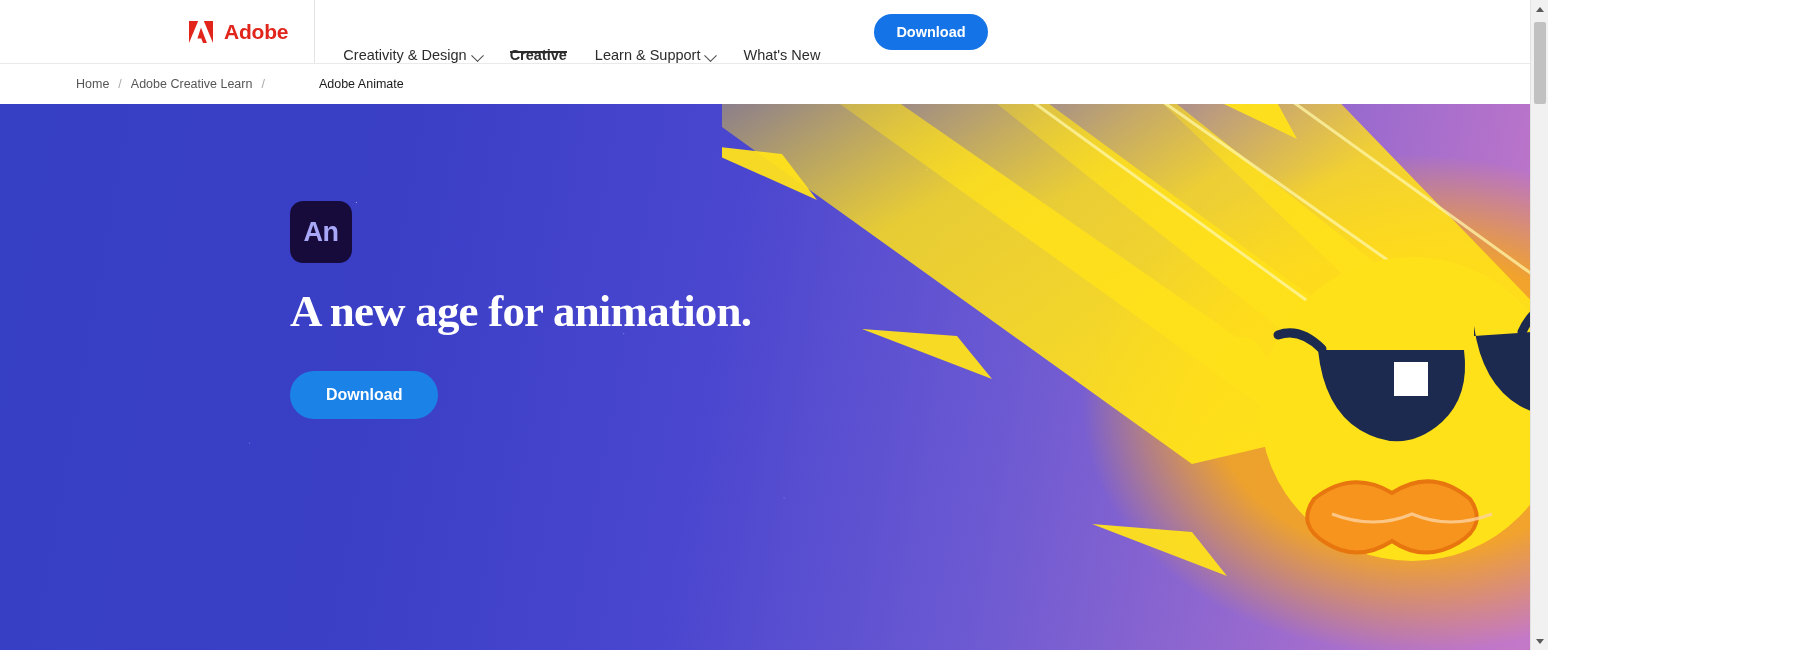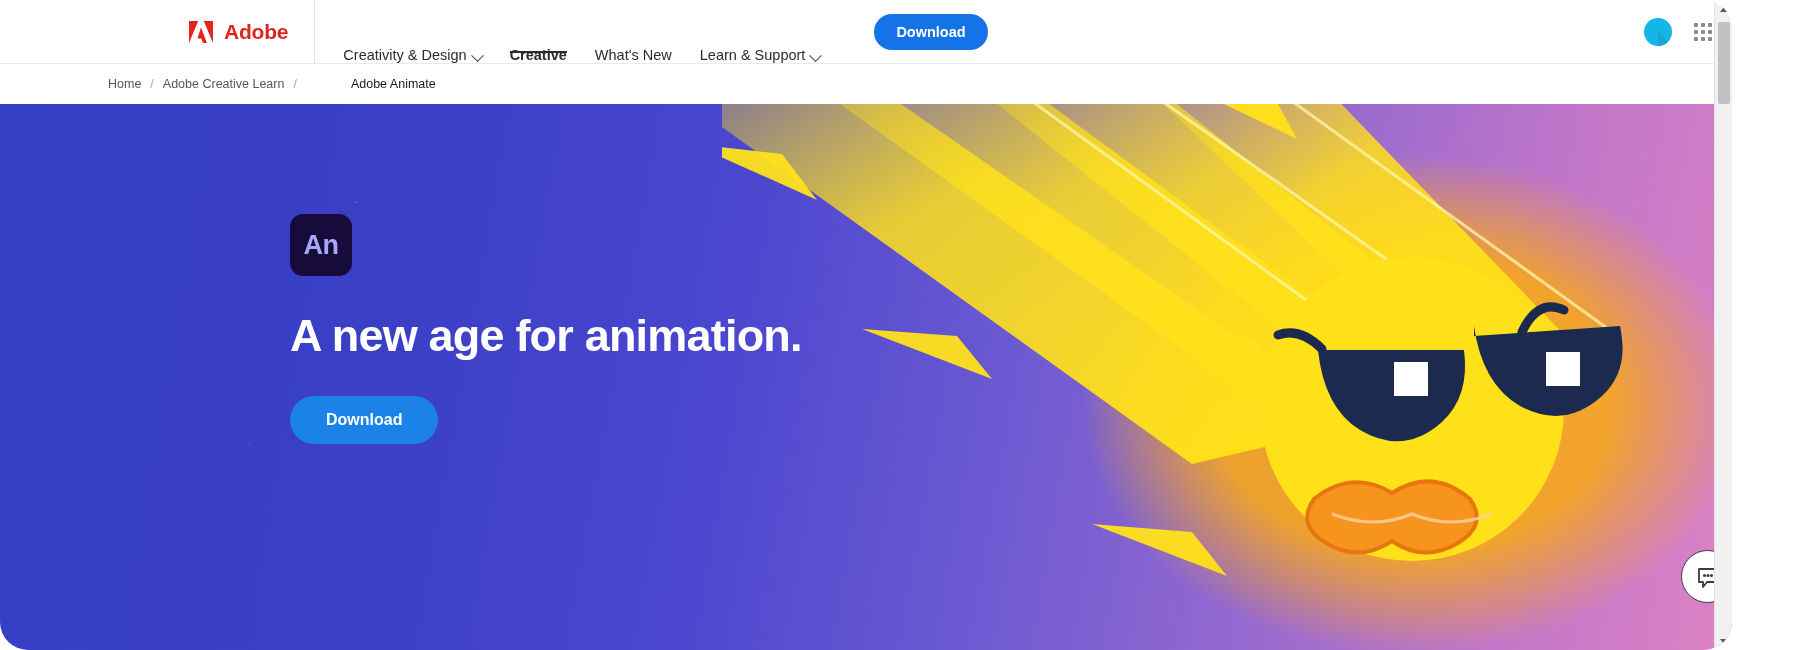--- a/index.html
+++ b/index.html
@@ -7,24 +7,23 @@
   html, body {
     width: 1800px;
     height: 650px;
     overflow: hidden;
     background: #ffffff;
     font-family: "Liberation Sans", sans-serif;
   }
 
   #page {
     position: relative;
-    width: 1732px;
+    width: 1548px;
     height: 650px;
     overflow: hidden;
-    border-radius: 28px;
   }
 
   
   #viewport {
     position: absolute;
     top: 0; left: 0;
     width: 1782px;
     height: 650px;
     overflow: hidden;
     background: #fff;
@@ -142,21 +141,21 @@
     cursor: pointer;
   }
   .app-grid i { display: block; width: 4px; height: 4px; background: #8a8a8a; border-radius: 1px; }
 
   
   .crumbs {
     height: 40px;
     background: #fff;
     display: flex;
     align-items: center;
-    padding-left: 108px;
+    padding-left: 76px;
     gap: 9px;
     font-size: 12.5px;
   }
   .crumb { color: #565656; cursor: pointer; white-space: nowrap; }
   .crumb.current { color: #1a1a1a; cursor: default; margin-left: 45px; }
   .crumb-sep { color: #a9a9a9; }
 
   
   .hero {
     position: relative;
@@ -177,42 +176,43 @@
       radial-gradient(1.2px 1.2px at 78% 22%, rgba(255,255,255,.45), transparent),
       radial-gradient(1px 1px at 88% 48%, rgba(255,255,255,.3), transparent),
       radial-gradient(1px 1px at 44% 72%, rgba(255,255,255,.25), transparent),
       radial-gradient(1px 1px at 14% 62%, rgba(255,255,255,.3), transparent);
     pointer-events: none;
   }
 
   .hero-copy {
     position: absolute;
     left: 290px;
-    top: 110px;
+    top: 97px;
     z-index: 5;
   }
   .an-icon {
     width: 62px; height: 62px;
     border-radius: 13px;
     background: #170b3b;
     display: flex;
     align-items: center;
     justify-content: center;
     color: #a9a7f7;
     font-size: 27px;
     font-weight: 700;
     letter-spacing: -0.5px;
   }
   .hero-title {
-    margin-top: 34px;
+    margin-top: 22px;
     color: #ffffff;
     font-size: 45px;
     font-weight: 700;
     letter-spacing: -0.8px;
     white-space: nowrap;
+    font-family: Liberation Serif, serif;
   }
   .hero-cta {
     margin-top: 34px;
     background: #1b83e8;
     color: #fff;
     font-size: 16px;
     font-weight: 700;
     border: none;
     border-radius: 27px;
     padding: 15px 36px;
@@ -305,26 +305,26 @@
           <div class="nav-link">
             <span>Creativity &amp; Design</span>
             <span class="caret"></span>
           </div>
 
           <div class="nav-link active">
             <span>Creative</span>
           </div>
 
           <div class="nav-link">
-            <span>What's New</span>
-          </div>
-
-          <div class="nav-link">
             <span>Learn &amp; Support</span>
             <span class="caret"></span>
+          </div>
+
+          <div class="nav-link">
+            <span>What's New</span>
           </div>
 
           <button class="nav-cta">Download</button>
         </div>
       </div>
 
       <div class="nav-right">
         <div class="avatar"></div>
         <div class="app-grid">
           <i></i>

